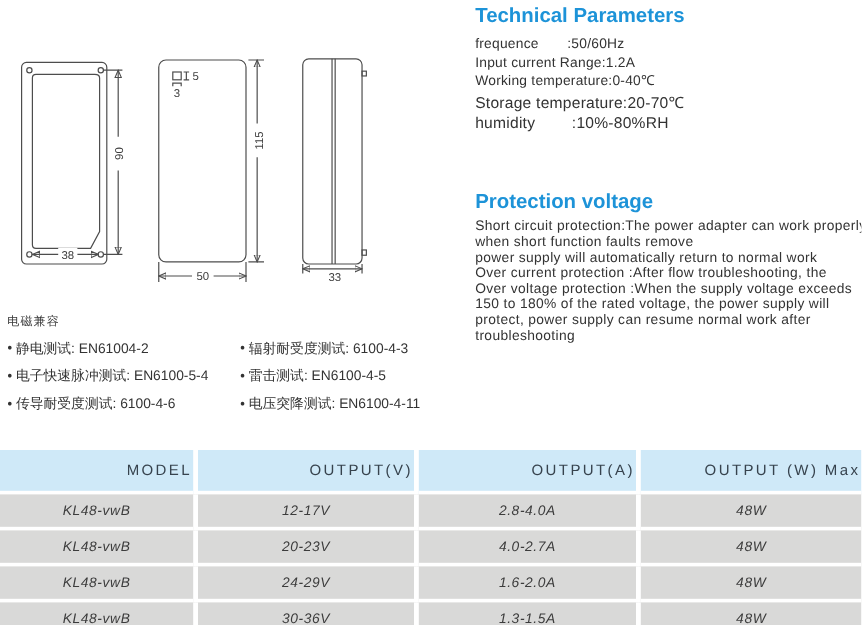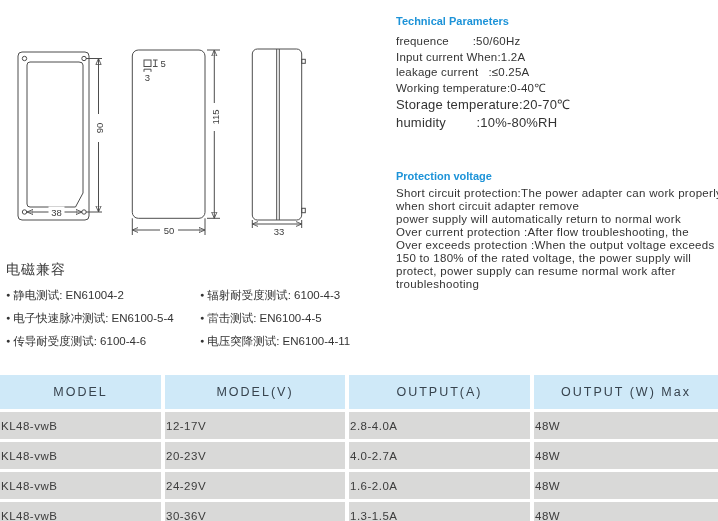--- a/index.html
+++ b/index.html
@@ -15,47 +15,47 @@
     stroke:#4d4d4d; stroke-width:1; fill:none;
   }
   .drawings text {
     font-family:"Liberation Sans", sans-serif; font-size:9.5px;
     fill:#3d3d3d; stroke:none;
   }
   .drawings .label-bg { fill:#ffffff; stroke:none; }
 
   
   .tech { position:absolute; left:396px; top:3px; }
-  .sec-title { font-size:11px; font-weight:bold; margin:12px 0 7px 0; }
+  .sec-title { font-size:17px; font-weight:bold; margin:0 0 7px 0; }
   .tech .t-line { font-size:11.5px; color:#333333; line-height:15.6px; white-space:pre; letter-spacing:0.2px; }
   .tech .t-line.big { font-size:13px; line-height:17.6px; }
 
   
   .protection { position:absolute; left:396px; top:158px; width:322px; }
   .protection .p-line { font-size:11.5px; color:#333333; line-height:13px; letter-spacing:0.3px; white-space:pre; }
 
   
   .emc { position:absolute; left:6px; top:261px; }
-  .emc-title { font-size:14px; color:#3a3a3a; margin:0; font-weight:normal; letter-spacing:1px; }
+  .emc-title { font-size:10px; color:#3a3a3a; margin:0; font-weight:normal; letter-spacing:1px; }
   .emc-grid {
     display:grid; grid-template-columns:194px auto; grid-auto-flow:row;
     margin-top:10px; row-gap:11px; font-size:11.5px; color:#333333;
   }
   .emc-item { white-space:nowrap; line-height:12px; }
   .emc-item .bullet { font-size:7px; vertical-align:2px; margin-right:3px; }
 
   
   .spec-table { position:absolute; left:0; top:375px; width:718px; border-collapse:collapse; table-layout:fixed; }
   .spec-table th {
     height:32px; font-size:12.5px; font-weight:normal; letter-spacing:2px;
-    text-align:center; vertical-align:middle;
+    text-align:right; vertical-align:middle;
   }
   .spec-table td {
     height:25px; font-size:11.5px; letter-spacing:0.5px; color:#3c3c3c;
-    text-align:left; vertical-align:middle;
+    text-align:center; vertical-align:middle;font-style:italic;
   }
   .spec-table th:not(:last-child), .spec-table td:not(:last-child) { border-right:4px solid #ffffff; }
   .spec-table tbody td { border-top:3px solid #ffffff; }
 </style>
 </head>
 <body>
 
 <div class="page">
 
   <svg class="drawings" viewBox="0 0 345 205">
@@ -110,34 +110,33 @@
       <path d="M242.3,182 V190"></path>
       <path d="M291.7,182 V190"></path>
       <path d="M242.3,186 H291.7" marker-start="url(#arr)" marker-end="url(#arr)"></path>
       <text x="269" y="196.5" text-anchor="middle">33</text>
     </g>
   </svg>
 
   <section class="tech">
     <h2 class="sec-title" style="color:#1d93d8">Technical Parameters</h2>
     <div class="t-line">frequence       :50/60Hz</div>
-    <div class="t-line">Input current When:1.2A</div>
-    <div class="t-line">leakage current   :≤0.25A</div>
+    <div class="t-line">Input current Range:1.2A</div>
     <div class="t-line">Working temperature:0-40℃</div>
     <div class="t-line big">Storage temperature:20-70℃</div>
     <div class="t-line big">humidity        :10%-80%RH</div>
   </section>
 
   <section class="protection">
     <h2 class="sec-title" style="color:#1d93d8; margin-bottom:5px">Protection voltage</h2>
     <div class="p-line">Short circuit protection:The power adapter can work properly</div>
-    <div class="p-line">when short circuit adapter remove</div>
+    <div class="p-line">when short function faults remove</div>
     <div class="p-line">power supply will automatically return to normal work</div>
     <div class="p-line">Over current protection :After flow troubleshooting, the</div>
-    <div class="p-line">Over exceeds protection :When the output voltage exceeds</div>
+    <div class="p-line">Over voltage protection :When the supply voltage exceeds</div>
     <div class="p-line">150 to 180% of the rated voltage, the power supply will</div>
     <div class="p-line">protect, power supply can resume normal work after</div>
     <div class="p-line">troubleshooting</div>
   </section>
 
   <section class="emc">
     <h2 class="emc-title">电磁兼容</h2>
     <div class="emc-grid">
       <div class="emc-item">
         <span class="bullet">●</span><span>静电测试: EN61004-2</span>
@@ -163,21 +162,21 @@
   <table class="spec-table">
     <colgroup>
       <col style="width:163px">
         <col style="width:184px">
         <col style="width:185px">
         <col style="width:186px">
     </colgroup>
     <thead>
       <tr style="background:#cfe9f8; color:#37434e">
         <th>MODEL</th>
-        <th>MODEL(V)</th>
+        <th>OUTPUT(V)</th>
         <th>OUTPUT(A)</th>
         <th>OUTPUT (W)  Max</th>
       </tr>
     </thead>
     <tbody style="background:#d9d9d8">
       <tr>
         <td>KL48-vwB</td>
         <td>12-17V</td>
         <td>2.8-4.0A</td>
         <td>48W</td>

